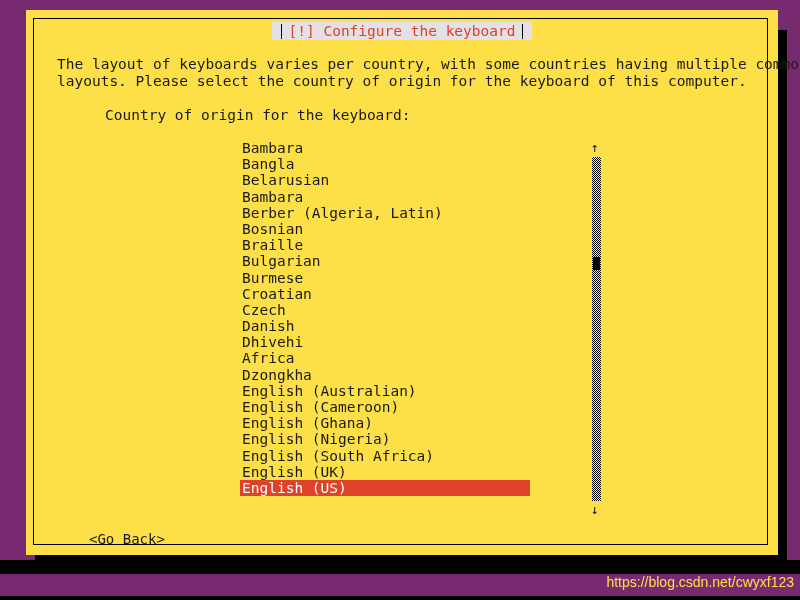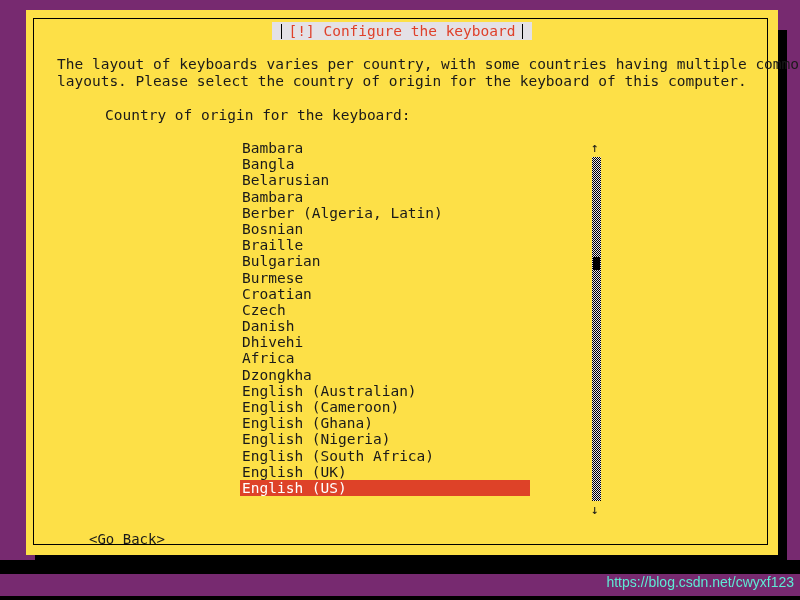--- a/index.html
+++ b/index.html
@@ -47,21 +47,21 @@
     padding-left: 1px;
   }
 
   .watermark {
     position: absolute;
     right: 6px;
     top: 572px;
     font-family: "Liberation Sans", "DejaVu Sans", sans-serif;
     font-size: 14px;
     line-height: 20px;
-    color: #5eead4;
+    color: #fde047;
     z-index: 8;
     white-space: pre;
   }
 
   
   .dialog-shadow {
     position: absolute;
     left: 35px;
     top: 30px;
     width: 752px;

